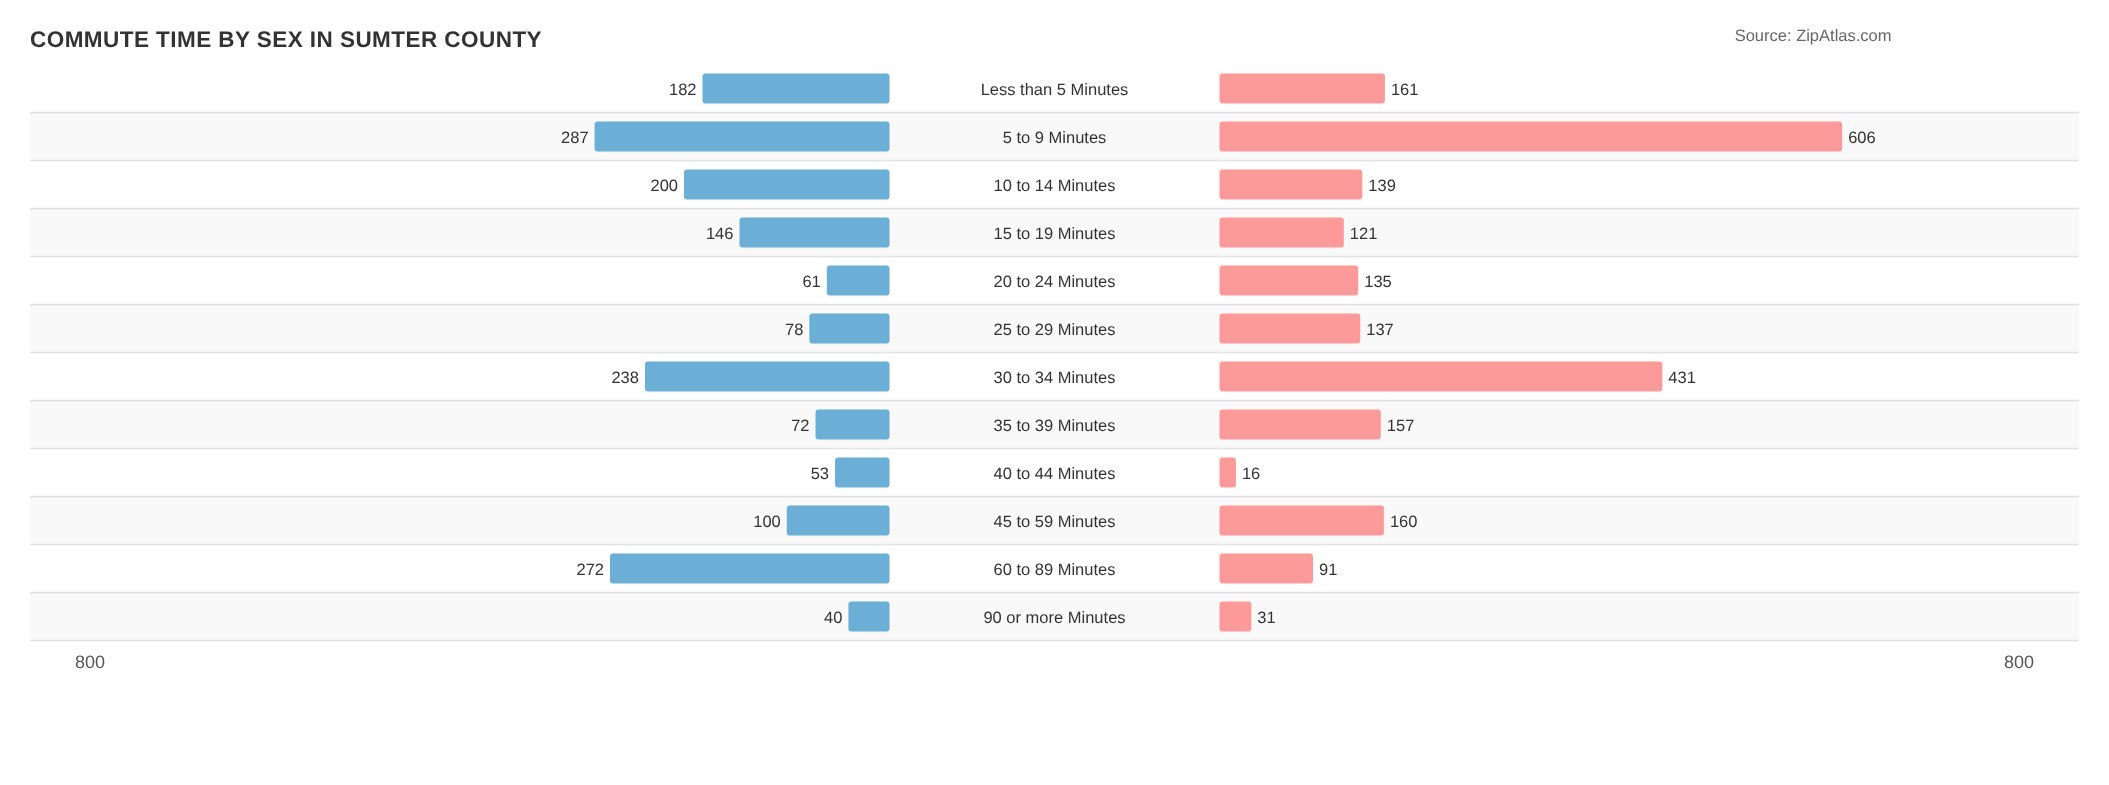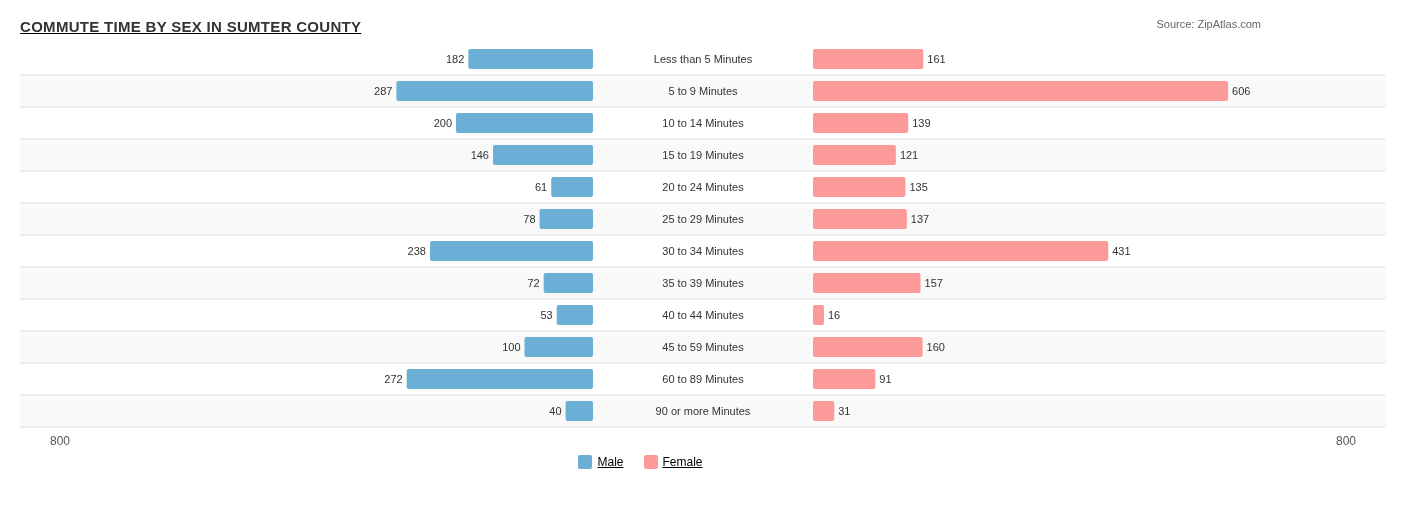--- a/index.html
+++ b/index.html
@@ -8,21 +8,20 @@
       background: #fff;
       width: 1406px;
       height: 523px;
       overflow: hidden;
     }
     .chart-container {
       width: 1281px;
       height: 523px;
       padding: 18px 20px 40px 20px;
       position: relative;
-      text-decoration: underline;
     }
     .chart-title {
       font-size: 15px;
       font-weight: bold;
       text-transform: uppercase;
       color: #333;
       margin-bottom: 8px;
       letter-spacing: 0.3px;
     }
     .source-label {
@@ -147,24 +146,14 @@
         <rect x="545.6" y="358" width="27.400000000000002" height="20" fill="#6baed6" rx="2"></rect>
         <text x="541.6" y="372" text-anchor="end" font-size="11" fill="#333">40</text>
         <rect x="793" y="358" width="21.235" height="20" fill="#fb9a99" rx="2"></rect>
         <text x="818.235" y="372" text-anchor="start" font-size="11" fill="#333">31</text>
         <text x="683" y="372" text-anchor="middle" font-size="11" fill="#333">90 or more Minutes</text>
         <line x1="0" y1="384" x2="1366" y2="384" stroke="#e0e0e0" stroke-width="1"></line>
         <text x="30" y="402" text-anchor="start" font-size="12" fill="#555">800</text>
         <text x="1336" y="402" text-anchor="end" font-size="12" fill="#555">800</text>
       </svg>
 
-    <div class="legend" style="margin-top:6px;">
-      <div class="legend-item">
-        <div class="legend-box" style="background:#6baed6;"></div>
-        <span>Male</span>
-      </div>
-      <div class="legend-item">
-        <div class="legend-box" style="background:#fb9a99;"></div>
-        <span>Female</span>
-      </div>
-    </div>
   </div>
 </div>
 
 </body></html>

